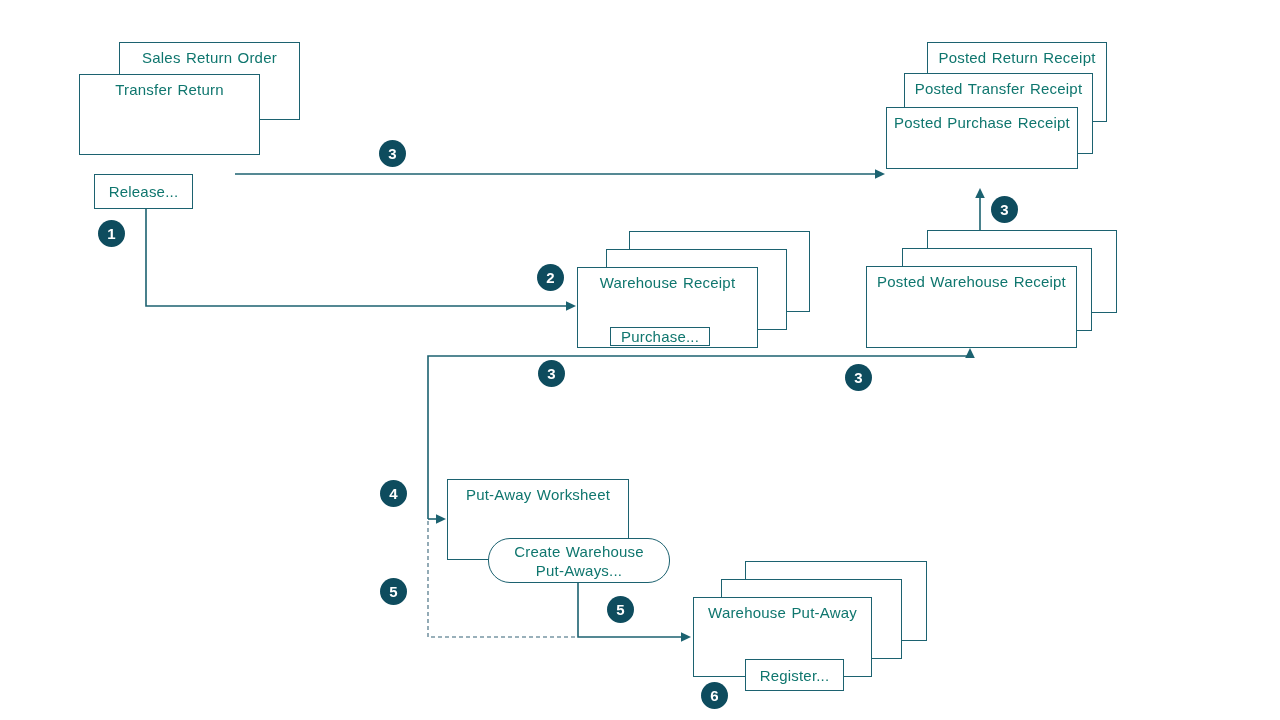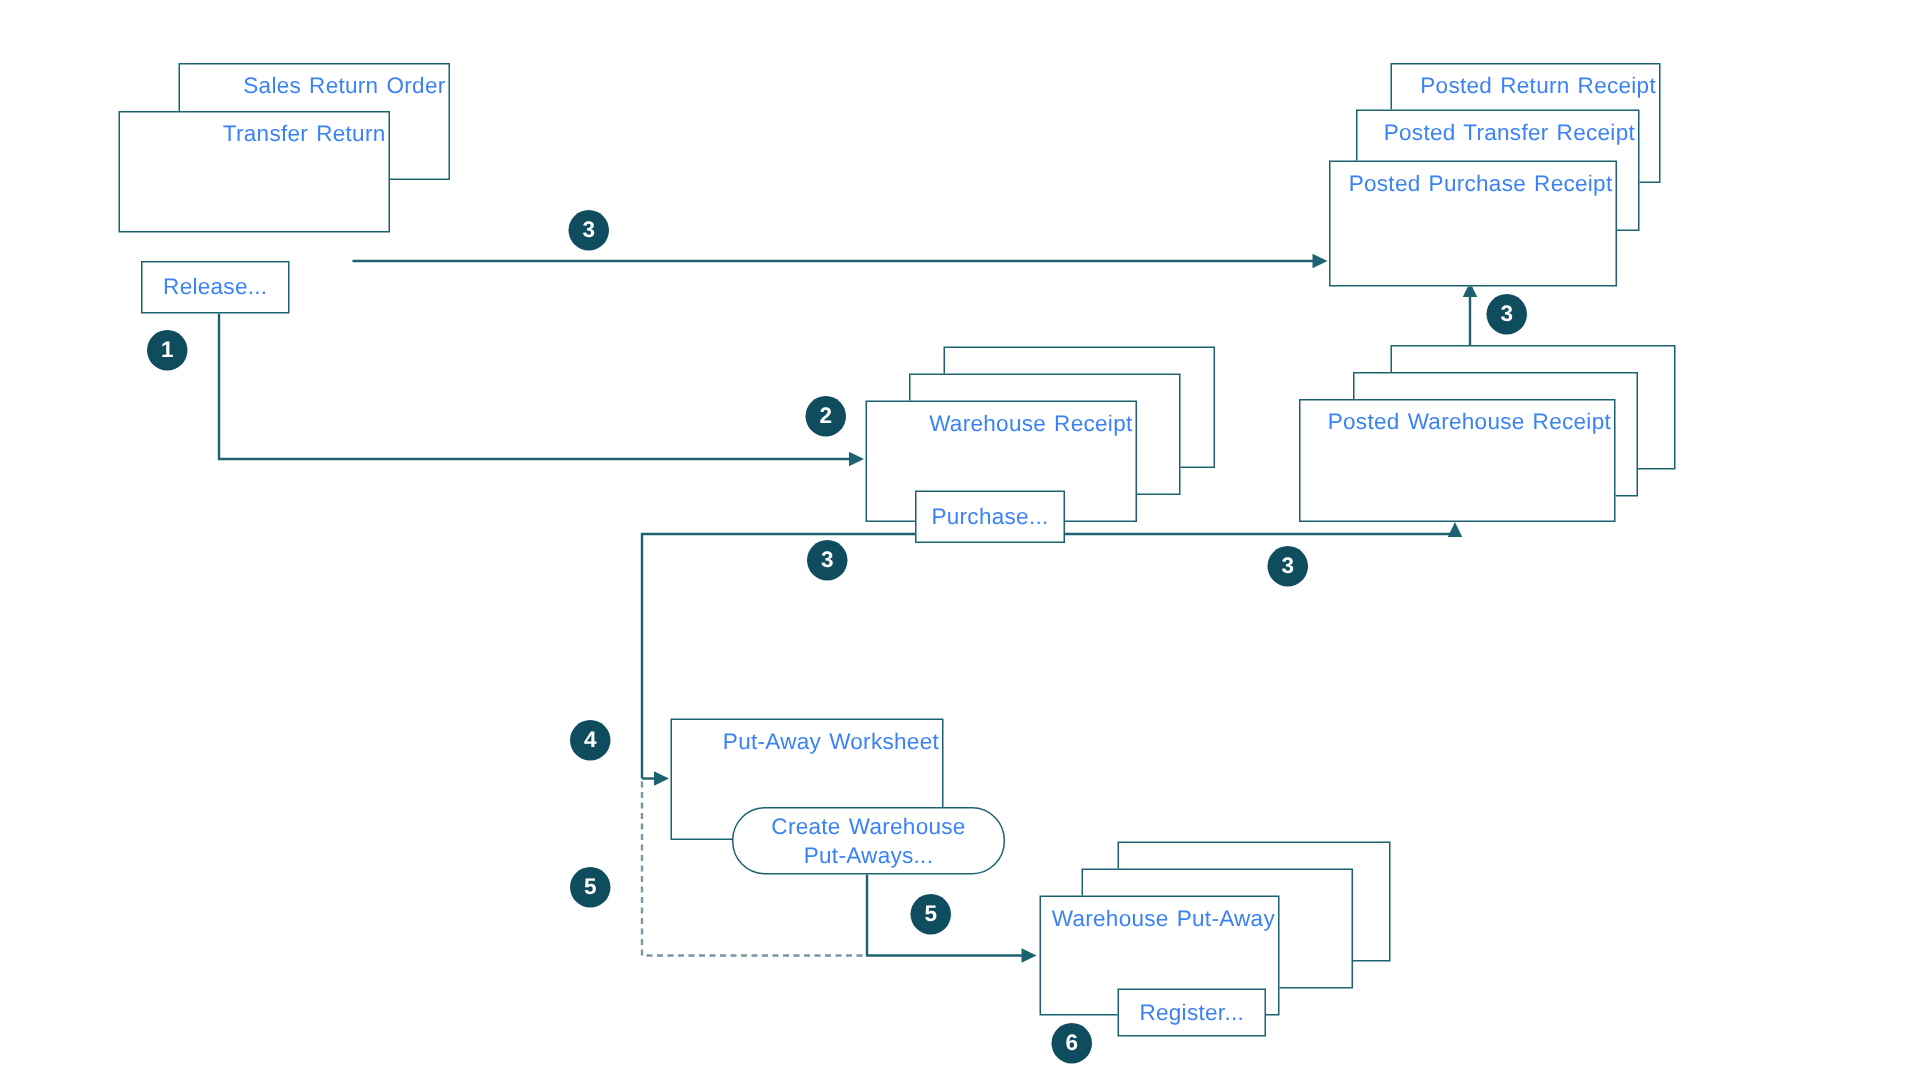--- a/index.html
+++ b/index.html
@@ -3,53 +3,53 @@
 <meta charset="utf-8">
 <style>
   html,body{margin:0;padding:0;background:#ffffff;}
   #canvas{
     position:relative;width:1280px;height:720px;background:#ffffff;overflow:hidden;
     font-family:"Liberation Sans",sans-serif;
   }
   svg.wires{position:absolute;left:0;top:0;z-index:0;}
   .box{
     position:absolute;box-sizing:border-box;background:#ffffff;
-    border:1.5px solid #1C6270;z-index:10;color:#3b82f6;
-    font-size:15px;letter-spacing:0.2px;word-spacing:1px;text-align:right;
+    border:1.5px solid #1C6270;z-index:10;color:#0f766e;
+    font-size:15px;letter-spacing:0.2px;word-spacing:1px;text-align:center;
   }
   .box .lbl{display:block;padding:6px 2px 0 2px;}
   .box.action{display:flex;align-items:center;justify-content:center;}
   .box.action .lbl{padding:0;}
   .box.two-line{display:flex;flex-direction:column;align-items:center;justify-content:center;line-height:19px;border-radius:22px;}
   .box.two-line .lbl{padding:0;}
   .badge{
     position:absolute;width:27px;height:27px;border-radius:50%;
     background:#0E4C5E;color:#FFFFFF;z-index:50;text-align:center;
     font-size:15px;font-weight:bold;line-height:27px;
   }
   
   #b-sales-return-order{left:119px;top:42px;width:181px;height:78px;}
   #b-transfer-order{left:79px;top:74px;width:181px;height:81px;}
   #b-purchase-order{left:53px;top:112px;width:182px;height:80px;}
   #b-release{left:94px;top:174px;width:99px;height:35px;}
   #b-posted-return-receipt{left:927px;top:42px;width:180px;height:80px;}
   #b-posted-transfer-receipt{left:904px;top:73px;width:189px;height:81px;}
-  #b-posted-purchase-receipt{left:886px;top:107px;width:192px;height:84px;}
+  #b-posted-purchase-receipt{left:886px;top:107px;width:192px;height:62px;}
   #b-wr-back{left:629px;top:231px;width:181px;height:81px;}
   #b-wr-mid{left:606px;top:249px;width:181px;height:81px;}
   #b-warehouse-receipt{left:577px;top:267px;width:181px;height:81px;}
-  #b-purchase{left:610px;top:327px;width:100px;height:35px;}
+  #b-purchase{left:610px;top:327px;width:100px;height:19px;}
   #b-pwr-back{left:927px;top:230px;width:190px;height:83px;}
   #b-pwr-mid{left:902px;top:248px;width:190px;height:83px;}
   #b-posted-warehouse-receipt{left:866px;top:266px;width:211px;height:82px;}
   #b-put-away-worksheet{left:447px;top:479px;width:182px;height:81px;}
   #b-create-put-aways{left:488px;top:538px;width:182px;height:45px;}
   #b-wpa-back{left:745px;top:561px;width:182px;height:80px;}
   #b-wpa-mid{left:721px;top:579px;width:181px;height:80px;}
-  #b-warehouse-put-away{left:693px;top:597px;width:160px;height:80px;}
+  #b-warehouse-put-away{left:693px;top:597px;width:179px;height:80px;}
   #b-register{left:729px;top:659px;width:99px;height:32px;margin-left:16px;}
   
   #c1{left:98px;top:220px;}
   #c2{left:537px;top:264px;}
   #c3a{left:379px;top:140px;}
   #c3b{left:991px;top:196px;}
   #c3c{left:538px;top:360px;}
   #c3d{left:845px;top:364px;}
   #c4{left:380px;top:480px;}
   #c5a{left:380px;top:578px;}

